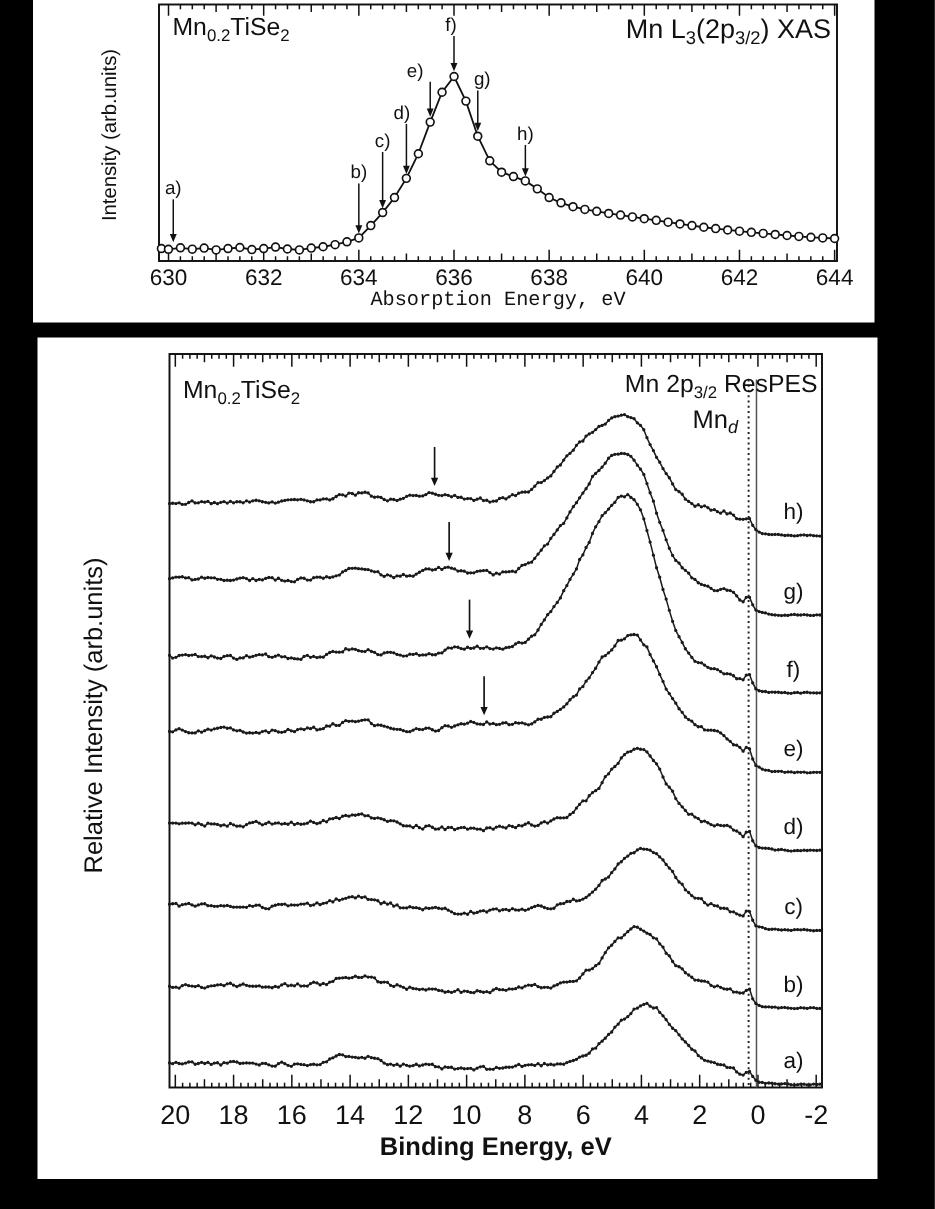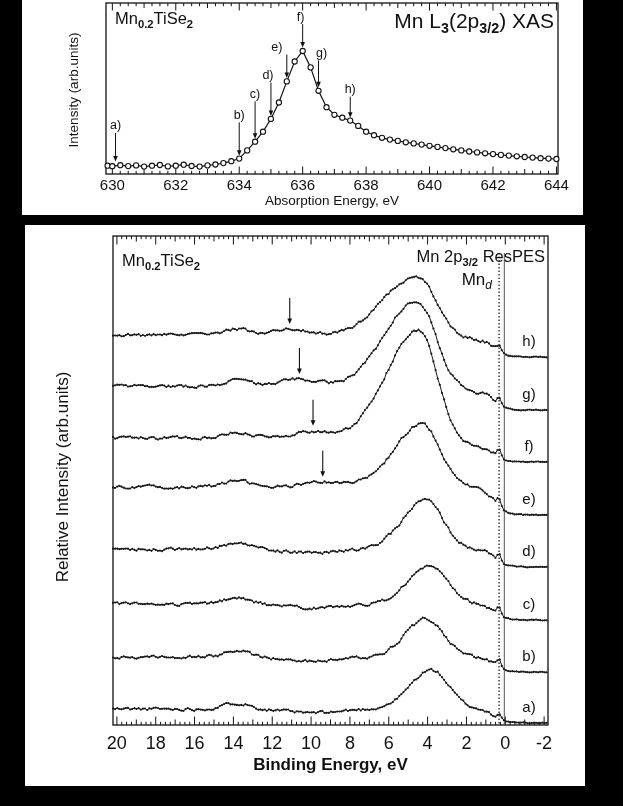--- a/index.html
+++ b/index.html
@@ -2,24 +2,24 @@
 <html><head>
 <meta charset="utf-8">
 <style>
   html,body{margin:0;padding:0;background:#000;}
   .stage{position:relative;width:623px;height:806px;background:#000;overflow:hidden;
          font-family:"Liberation Sans",sans-serif;color:#111;}
   .panel{position:absolute;background:#ffffff;}
   .panel-top{left:22px;top:0;width:561px;height:215px;}
   .panel-bottom{left:25px;top:225px;width:560px;height:561px;}
   .lbl{position:absolute;white-space:nowrap;color:#111;}
-  sub{font-size:68%;font-weight:bold;}
+  sub{font-size:68%;}
   .t-sample-top{left:93px;top:9px;font-size:16.5px;}
-  .t-method-top{right:29px;top:9px;font-size:21px;text-align:right;}
-  .xlab-top{left:84px;width:452px;top:193px;text-align:center;font-size:13.5px;}
+  .t-method-top{right:29px;top:9px;font-size:18px;text-align:right;}
+  .xlab-top{left:84px;width:452px;top:193px;text-align:center;font-size:13.5px;font-family:Liberation Mono, monospace;}
   .ylab-top{left:51px;top:90px;transform:translate(-50%,-50%) rotate(-90deg);font-size:13.5px;}
   .t-sample-bot{left:97px;top:26px;font-size:16.5px;}
   .t-method-bot{right:40px;top:22px;font-size:16.5px;text-align:left;}
   .xlab-bot{left:88px;width:435px;top:530px;text-align:center;font-size:17px;font-weight:bold;}
   .ylab-bot{left:38px;top:252px;transform:translate(-50%,-50%) rotate(-90deg);font-size:17px;}
   svg{position:absolute;left:0;top:0;}
   svg text{font-family:"Liberation Sans",sans-serif;fill:#111;}
 </style>
 </head>
 <body>

